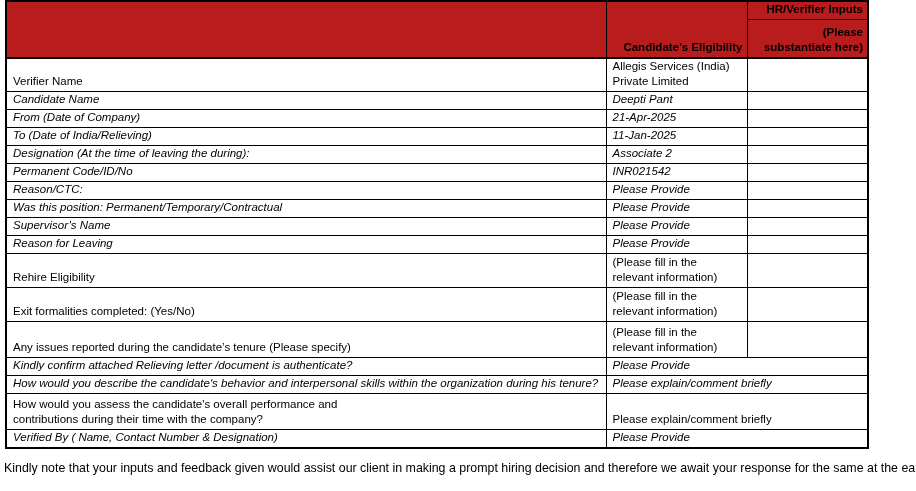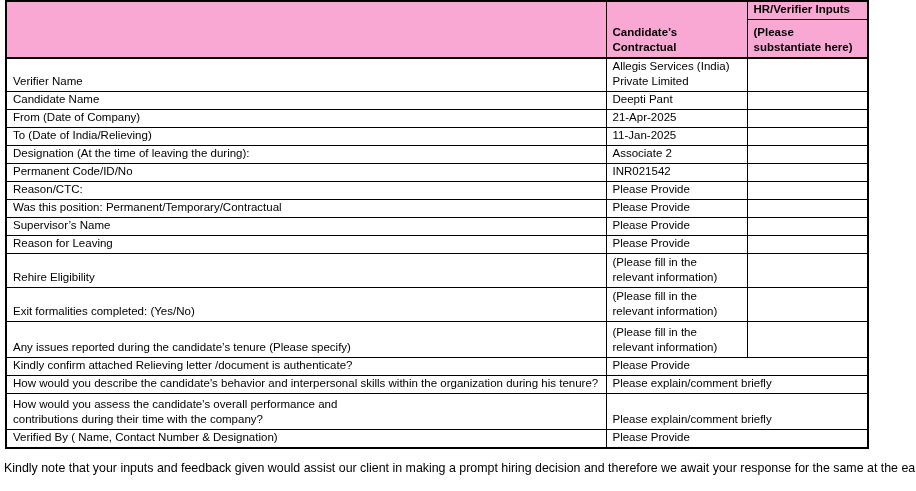--- a/index.html
+++ b/index.html
@@ -30,31 +30,32 @@
     border: 1px solid #000;
     vertical-align: bottom;
     padding: 0 4px 2px 6px;
     font-size: 11.5px;
     line-height: 15px;
     white-space: pre-line;
     overflow: hidden;
   }
   
   td.hd {
-    background: #f9a8d4;
+    background: #b91c1c;
     font-weight: bold;
+    text-align: right;
   }
   td.hd-bottom {
     border-bottom: 2px solid #000 !important;
   }
   
   tr.h17 { height: 17px; }
   tr.h38 { height: 38px; }
   tr.h31 { height: 31px; }
-  tr.h18 { height: 18px; }
+  tr.h18 { height: 18px; font-style: italic; }
   tr.h34 { height: 34px; }
   tr.h36 { height: 36px; }
   .footer-note {
     position: absolute;
     left: 4px;
     top: 461px;
     font-size: 12.4px;
     white-space: nowrap;
   }
 </style>
@@ -65,21 +66,21 @@
   <table class="vtable">
     <colgroup>
       <col style="width:600px">
       <col style="width:141px">
       <col style="width:121px">
     </colgroup>
 
     <tbody>
         <tr class="h17">
       <td class="hd hd-bottom" rowspan="2"></td>
-      <td class="hd hd-bottom" rowspan="2">Candidate’s Contractual</td>
+      <td class="hd hd-bottom" rowspan="2">Candidate’s Eligibility</td>
       <td class="hd">HR/Verifier Inputs</td>
     </tr>
     <tr class="h38">
       <td class="hd hd-bottom">(Please
 substantiate here)</td>
     </tr>
 
     <tr class="h31">
       <td>Verifier Name</td>
       <td>Allegis Services (India)

